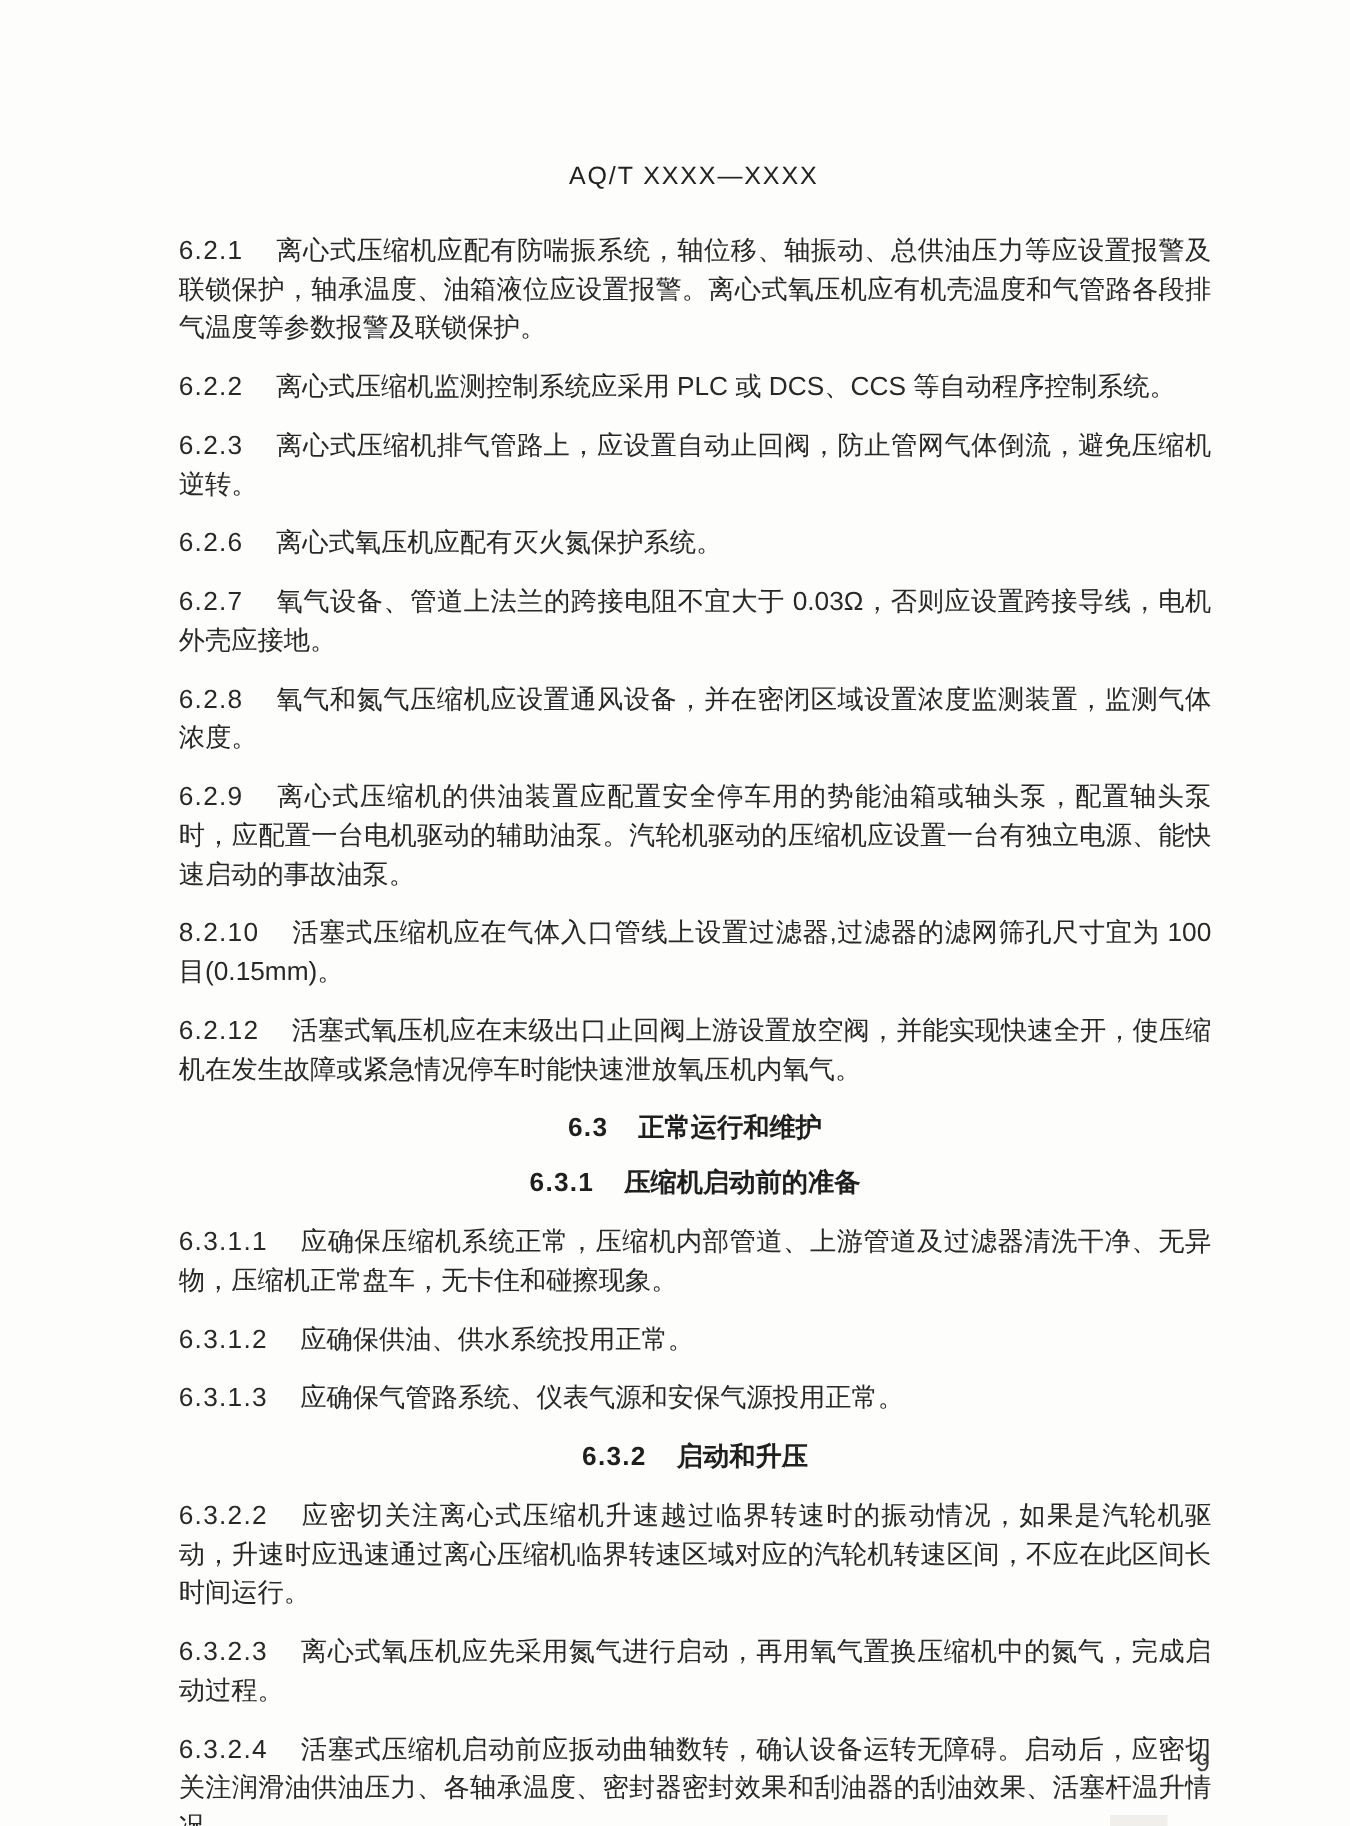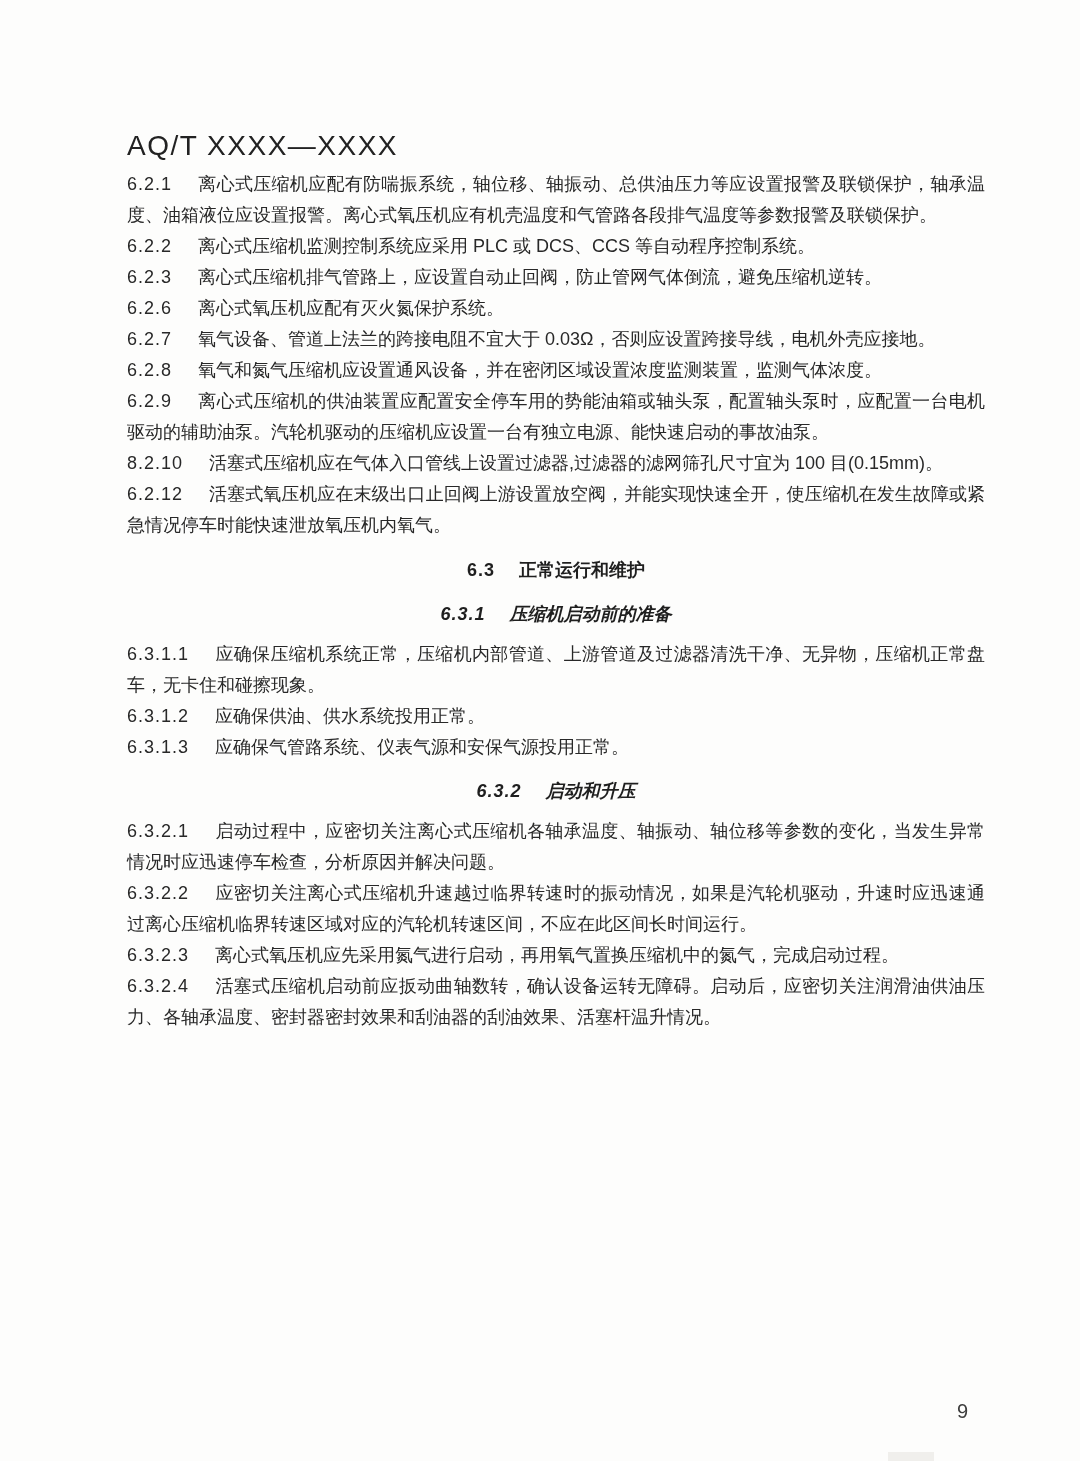--- a/index.html
+++ b/index.html
@@ -18,37 +18,37 @@
     height: 1461px;
     background: #fdfdfc;
     color: #262626;
     overflow: hidden;
   }
   .doc-header {
     position: absolute;
     top: 130px;
     left: 127px;
     right: 97px;
-    text-align: left;
-    font-size: 28px;
+    text-align: center;
+    font-size: 20px;
     font-weight: 500;
     letter-spacing: 1.5px;
     color: #222222;
     white-space: nowrap;
   }
   .content {
     position: absolute;
     top: 169px;
     left: 127px;
     width: 858px;
   }
   .content p {
-    margin: 0;
+    margin: 16px;
     padding: 0;
-    font-size: 18px;
+    font-size: 21px;
     line-height: 31px;
     text-align: justify;
     text-justify: inter-ideograph;
     color: #282828;
   }
   .content p .num {
     margin-right: 26px;
     letter-spacing: 1px;
     white-space: nowrap;
   }
@@ -58,21 +58,20 @@
     color: #1f1f1f;
     text-align: center;
   }
   .content p.h2 {
     margin-top: 14px;
     margin-bottom: 10px;
   }
   .content p.h3 {
     margin-top: 13px;
     margin-bottom: 9px;
-    font-style: italic;
   }
   .content p.h2 .num,
   .content p.h3 .num {
     margin-right: 24px;
   }
   .page-number {
     position: absolute;
     top: 1400px;
     right: 112px;
     font-size: 20px;
@@ -104,21 +103,20 @@
       <p class="para"><span class="num">6.2.8</span><span class="txt">氧气和氮气压缩机应设置通风设备，并在密闭区域设置浓度监测装置，监测气体浓度。</span></p>
       <p class="para"><span class="num">6.2.9</span><span class="txt">离心式压缩机的供油装置应配置安全停车用的势能油箱或轴头泵，配置轴头泵时，应配置一台电机驱动的辅助油泵。汽轮机驱动的压缩机应设置一台有独立电源、能快速启动的事故油泵。</span></p>
       <p class="para"><span class="num">8.2.10</span><span class="txt">活塞式压缩机应在气体入口管线上设置过滤器,过滤器的滤网筛孔尺寸宜为 100 目(0.15mm)。</span></p>
       <p class="para"><span class="num">6.2.12</span><span class="txt">活塞式氧压机应在末级出口止回阀上游设置放空阀，并能实现快速全开，使压缩机在发生故障或紧急情况停车时能快速泄放氧压机内氧气。</span></p>
       <p class="h2"><span class="num">6.3</span><span class="txt">正常运行和维护</span></p>
       <p class="h3"><span class="num">6.3.1</span><span class="txt">压缩机启动前的准备</span></p>
       <p class="para"><span class="num">6.3.1.1</span><span class="txt">应确保压缩机系统正常，压缩机内部管道、上游管道及过滤器清洗干净、无异物，压缩机正常盘车，无卡住和碰擦现象。</span></p>
       <p class="para"><span class="num">6.3.1.2</span><span class="txt">应确保供油、供水系统投用正常。</span></p>
       <p class="para"><span class="num">6.3.1.3</span><span class="txt">应确保气管路系统、仪表气源和安保气源投用正常。</span></p>
       <p class="h3"><span class="num">6.3.2</span><span class="txt">启动和升压</span></p>
-      <p class="para"><span class="num">6.3.2.1</span><span class="txt">启动过程中，应密切关注离心式压缩机各轴承温度、轴振动、轴位移等参数的变化，当发生异常情况时应迅速停车检查，分析原因并解决问题。</span></p>
       <p class="para"><span class="num">6.3.2.2</span><span class="txt">应密切关注离心式压缩机升速越过临界转速时的振动情况，如果是汽轮机驱动，升速时应迅速通过离心压缩机临界转速区域对应的汽轮机转速区间，不应在此区间长时间运行。</span></p>
       <p class="para"><span class="num">6.3.2.3</span><span class="txt">离心式氧压机应先采用氮气进行启动，再用氧气置换压缩机中的氮气，完成启动过程。</span></p>
       <p class="para"><span class="num">6.3.2.4</span><span class="txt">活塞式压缩机启动前应扳动曲轴数转，确认设备运转无障碍。启动后，应密切关注润滑油供油压力、各轴承温度、密封器密封效果和刮油器的刮油效果、活塞杆温升情况。</span></p>
     </div>
 
   <div class="page-number">9</div>
 
   <div class="scan-artifact"></div>
 
 </div>

